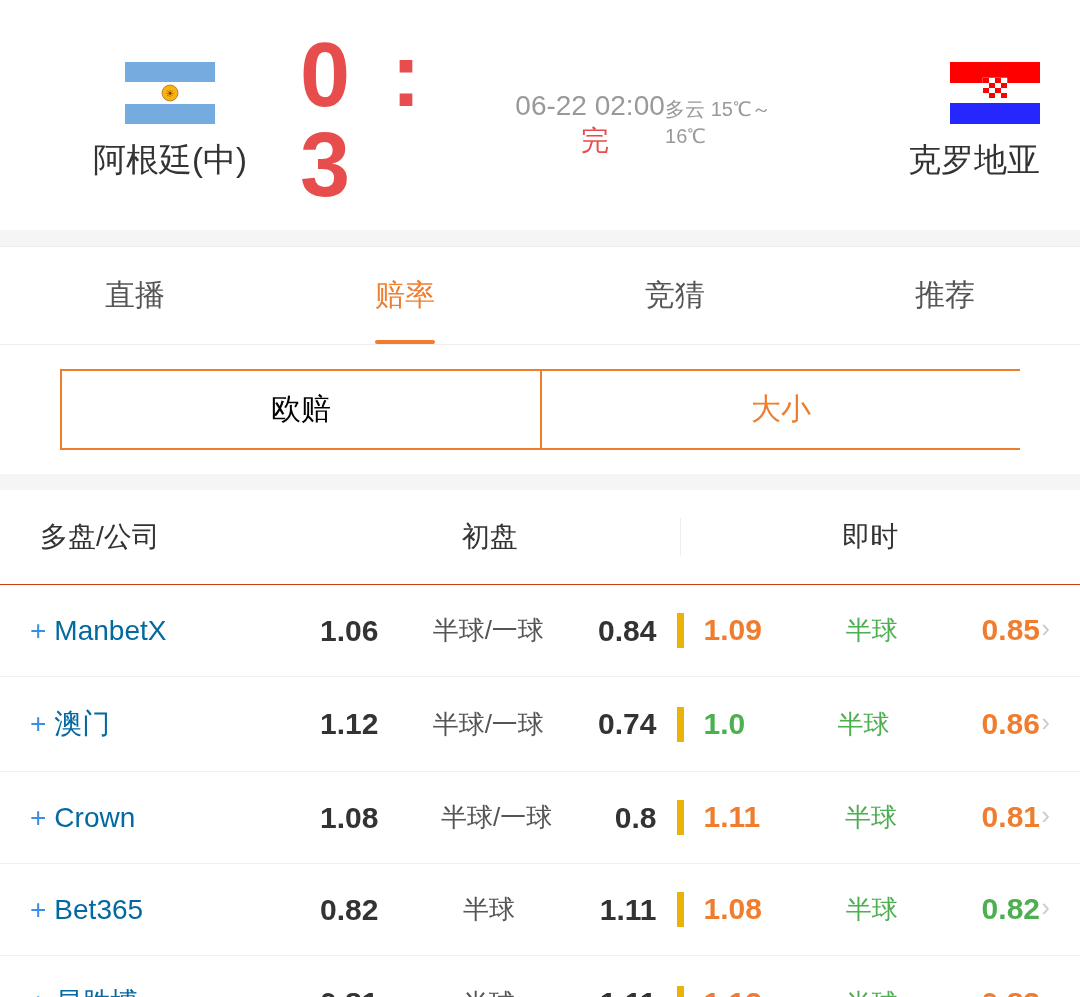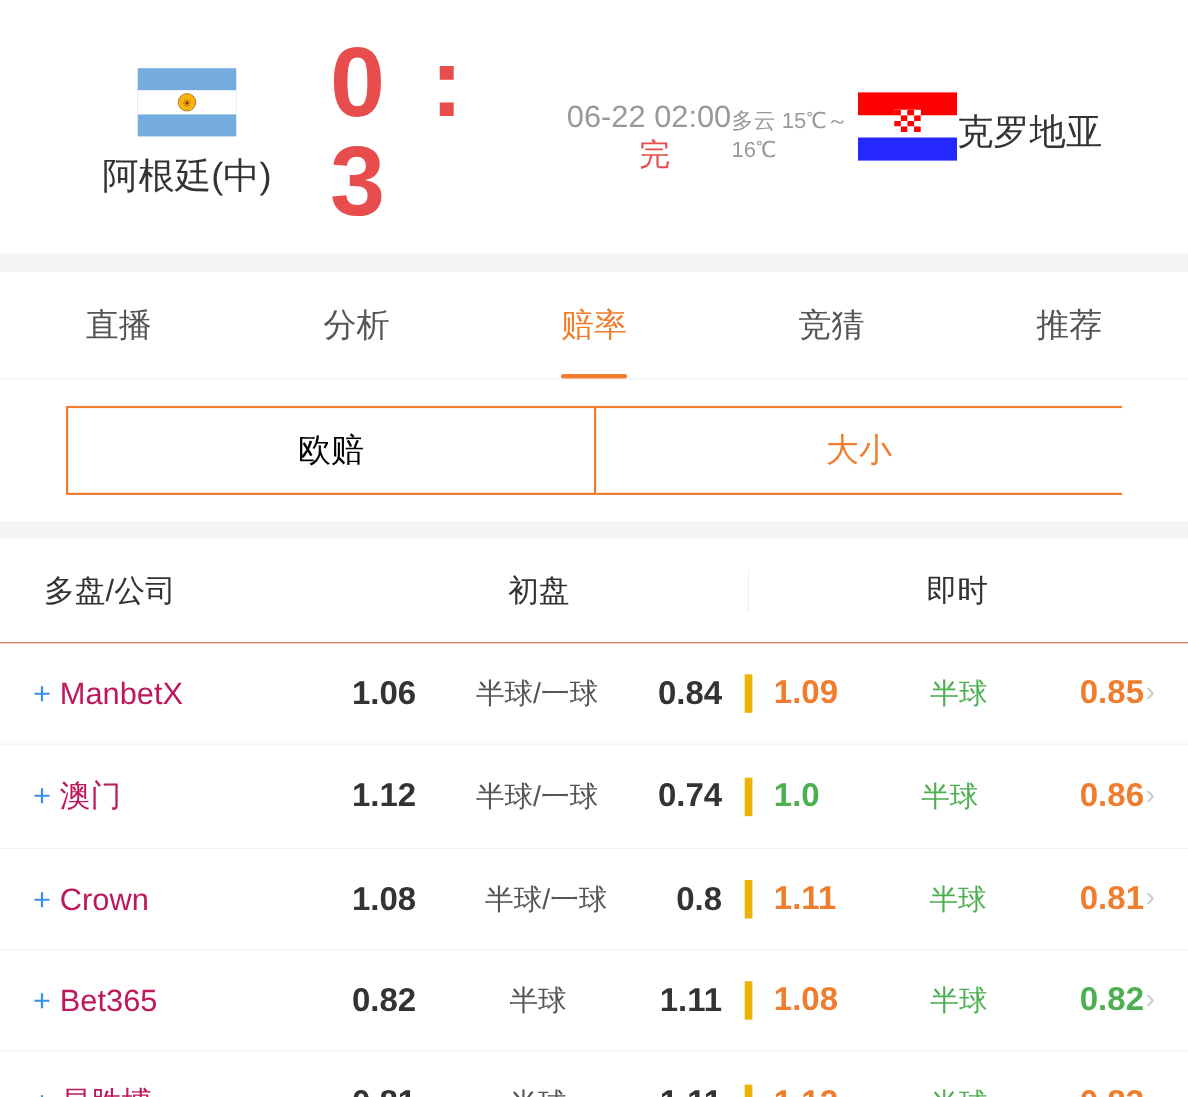--- a/index.html
+++ b/index.html
@@ -20,21 +20,22 @@
       justify-content: space-between;
     }
     .team-left {
       display: flex;
       flex-direction: column;
       align-items: center;
       width: 260px;
     }
     .team-right {
       display: flex;
-      align-items: center;
+      flex-direction: column;
+      align-items: flex-end;
       width: 260px;
     }
     .team-flag {
       width: 90px;
       height: 70px;
       margin-bottom: 10px;
     }
     .team-name {
       font-size: 33px;
       color: #333;
@@ -190,21 +191,21 @@
       gap: 8px;
       padding-left: 10px;
     }
     .plus-icon {
       color: #3a8ee6;
       font-size: 28px;
       font-weight: 400;
     }
     .company-name {
       font-size: 28px;
-      color: #be185d;
+      color: #0369a1;
     }
 
     .initial-cell {
       flex: 1;
       display: flex;
       align-items: center;
       justify-content: space-between;
       padding: 0 20px;
     }
     .realtime-cell {
@@ -302,21 +303,20 @@
       <rect x="51" y="31" width="6" height="5" fill="#FF0000"></rect>
     </svg>
     <span class="team-name">克罗地亚</span>
   </div>
 </div>
 
 <div class="divider-line"></div>
 
 <div class="tab-nav">
   <div class="tab-item">直播</div>
-  <div class="tab-item">分析</div>
   <div class="tab-item active">赔率</div>
   <div class="tab-item">竞猜</div>
   <div class="tab-item">推荐</div>
 </div>
 
 <div class="sub-tab-section">
   <div class="sub-tab-btn">欧赔</div>
   <div class="sub-tab-btn">大小</div>
 </div>
 

